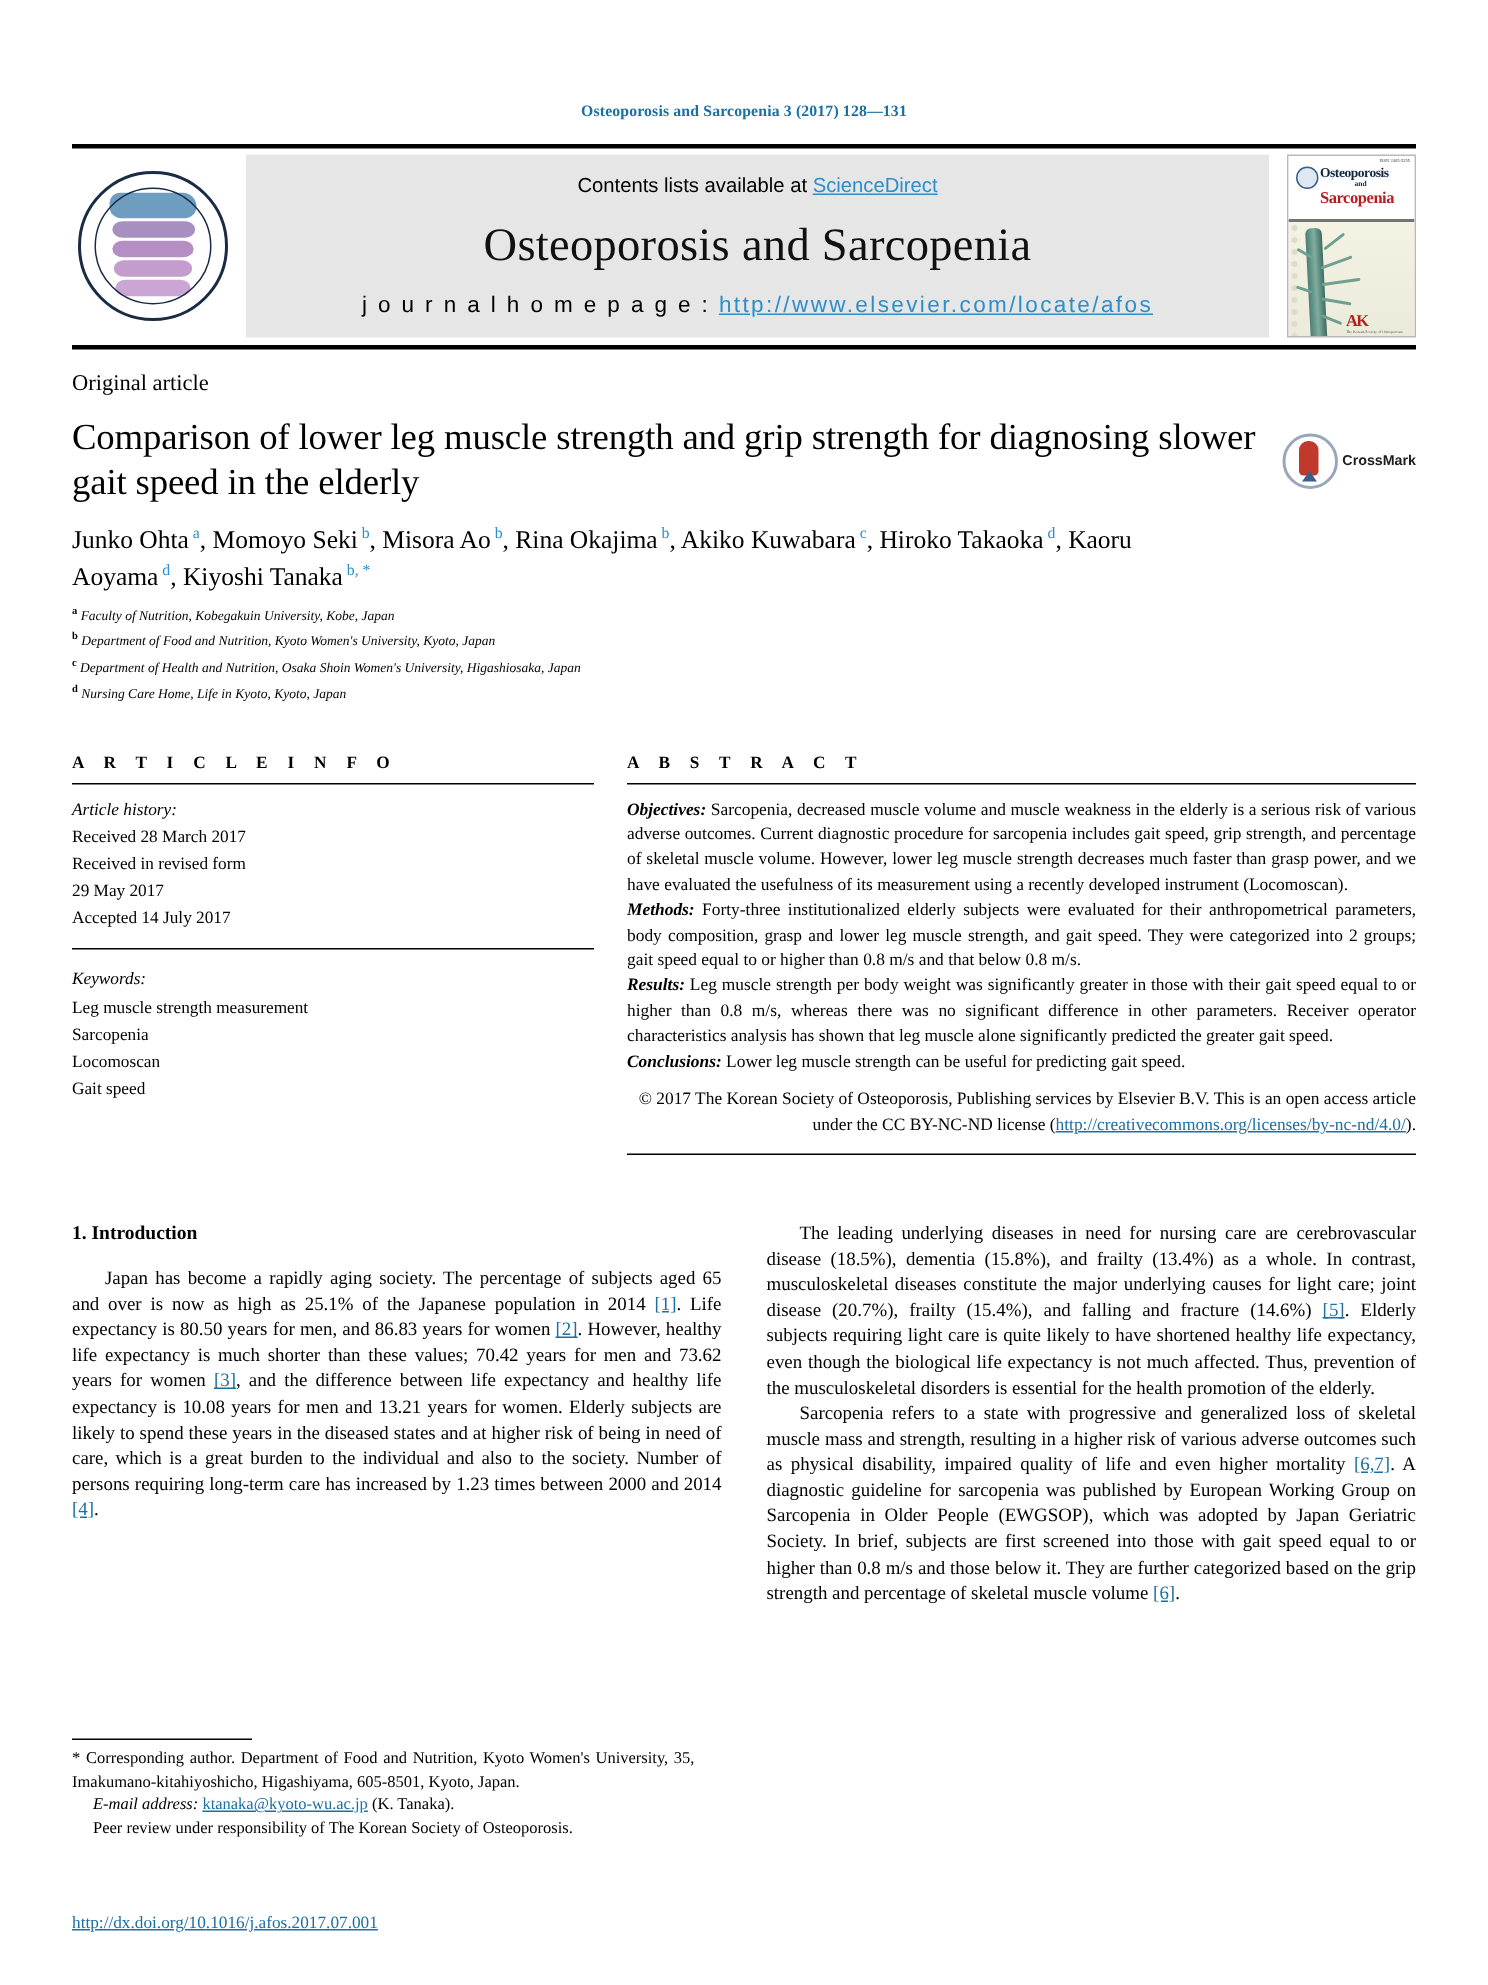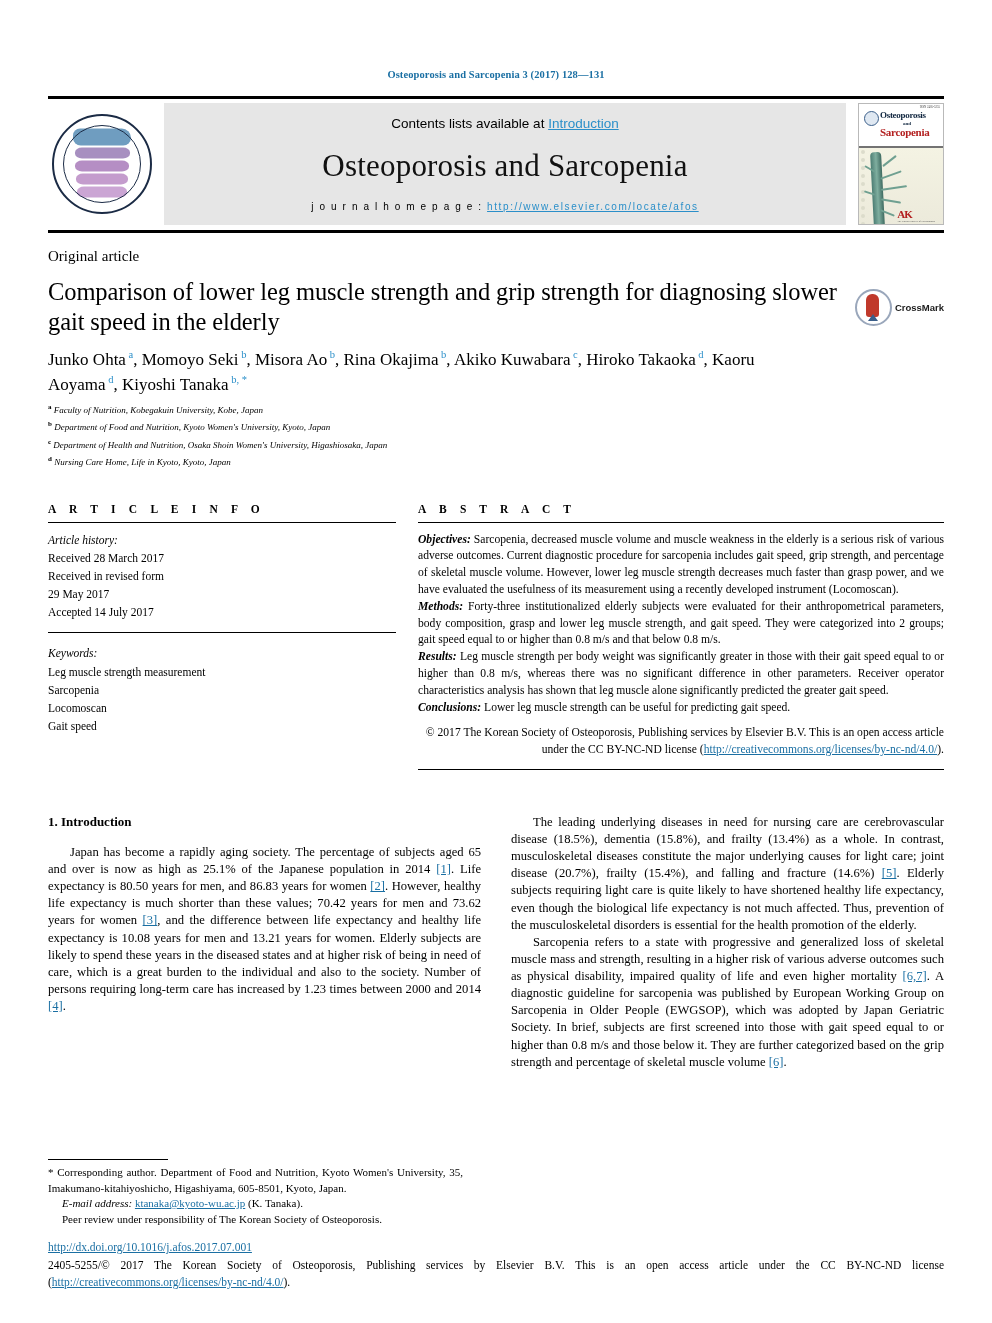--- a/index.html
+++ b/index.html
@@ -105,21 +105,21 @@
     color: #2b8fc9;
   }
   .journal-name {
     font-size: 31px;
     letter-spacing: .2px;
     font-family: "Liberation Serif", serif;
     color: #111;
   }
   .homepage-line {
     font-family: "Liberation Sans", sans-serif;
-    font-size: 10px;
+    font-size: 15px;
     letter-spacing: 1.6px;
     color: #000;
   }
   .homepage-line .url { color: #2b8fc9; }
 
   .cover-thumb {
     width: 84px;
     flex: 0 0 84px;
     border: 1px solid #b9b9b9;
     background: #fdfdf4;
@@ -430,21 +430,21 @@
           <div class="vert v2"></div>
           <div class="vert v3"></div>
           <div class="vert v4"></div>
           <div class="vert v5"></div>
         </div>
       </div>
     </div>
 
     <div class="masthead-center">
       <div class="contents-line">
-        <span>Contents lists available at </span><a class="sd" href="#">Introduction</a>
+        <span>Contents lists available at </span><a class="sd" href="#">ScienceDirect</a>
       </div>
       <div class="journal-name">Osteoporosis and Sarcopenia</div>
       <div class="homepage-line">
         <span>j o u r n a l   h o m e p a g e :  </span><a class="url" href="#">http://www.elsevier.com/locate/afos</a>
       </div>
     </div>
 
     <div class="cover-thumb">
       <div class="cover-top">
         <div class="cover-issn">ISSN 2405-5255</div>
@@ -571,18 +571,15 @@
       <span class="it">E-mail address:</span>
       <a class="lnk" href="#">ktanaka@kyoto-wu.ac.jp</a><span> (K. Tanaka).</span>
     </div>
     <div class="footnote fn-indent">Peer review under responsibility of The Korean Society of Osteoporosis.</div>
   </div>
 
   <div class="bottom-block">
     <div class="doi-line">
       <a class="lnk" href="#">http://dx.doi.org/10.1016/j.afos.2017.07.001</a>
     </div>
-    <div class="issn-line">
-      <span>2405-5255/© 2017 The Korean Society of Osteoporosis, Publishing services by Elsevier B.V. This is an open access article under the CC BY-NC-ND license (</span><a class="lnk" href="#">http://creativecommons.org/licenses/by-nc-nd/4.0/</a><span>).</span>
-    </div>
   </div>
 
 </div>
 
 </body></html>

